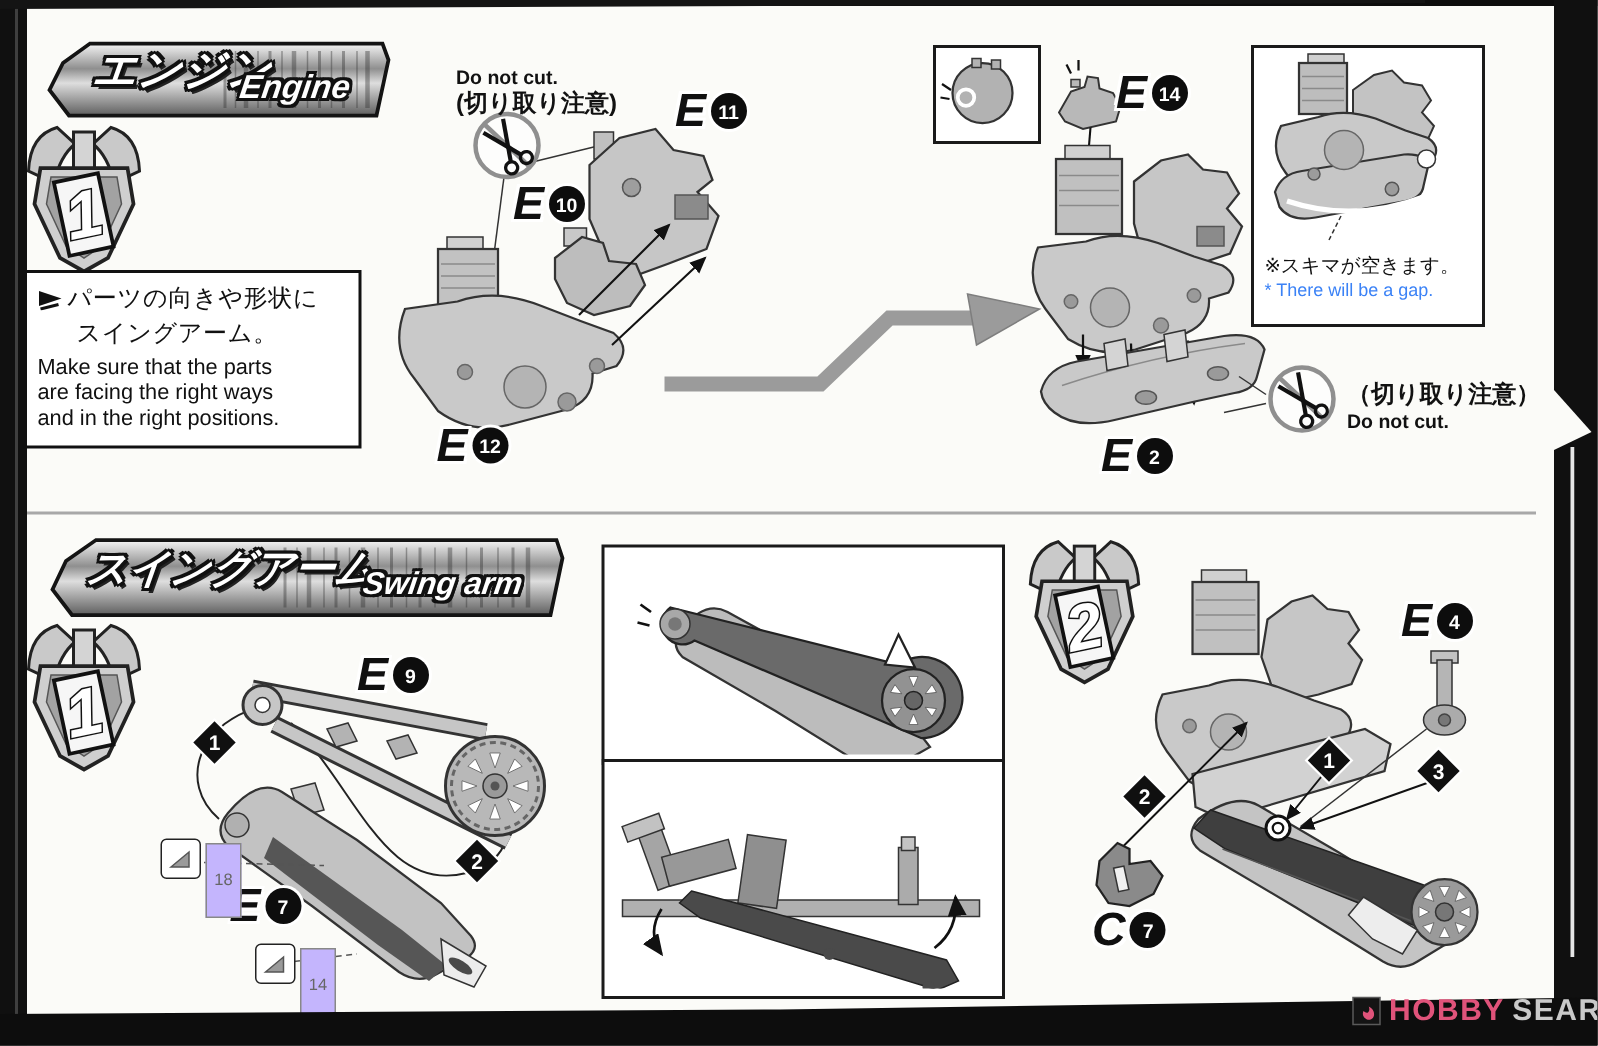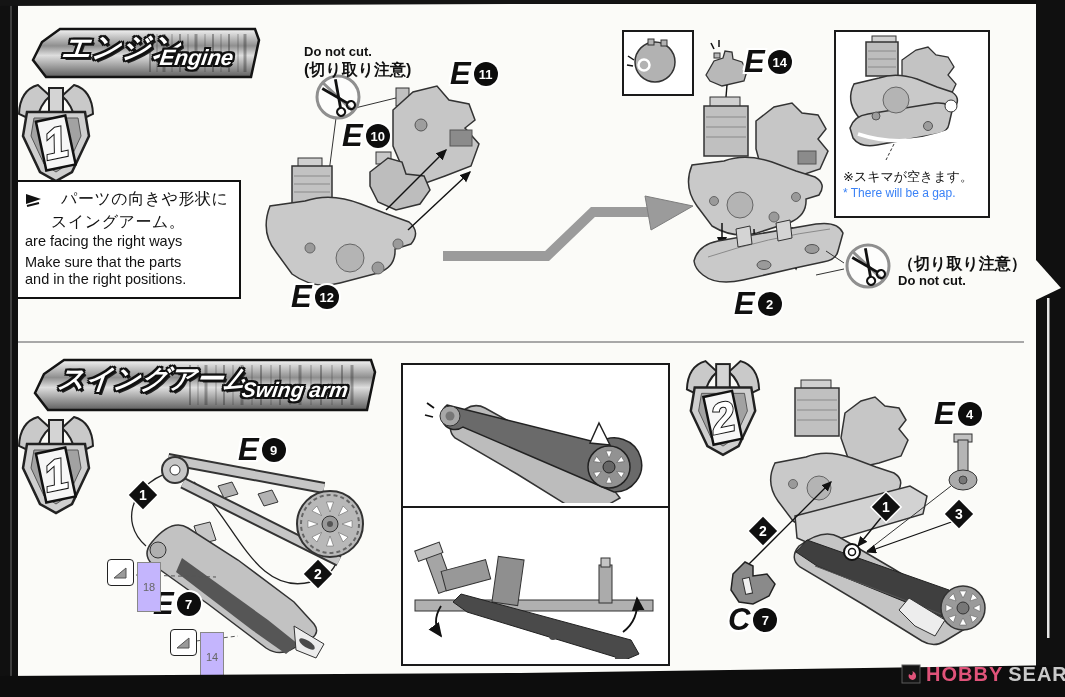--- a/index.html
+++ b/index.html
@@ -14,21 +14,21 @@
     transform:skewX(-6deg);line-height:1;
     text-shadow:-2px -2px 0 #111,2px -2px 0 #111,-2px 2px 0 #111,2px 2px 0 #111,-2px 0 0 #111,2px 0 0 #111,0 -2px 0 #111,0 2px 0 #111,3px 3px 0 #222;}
   .banner .ben{position:absolute;font-weight:bold;font-style:italic;color:#fff;white-space:nowrap;
     transform:skewX(-8deg);line-height:1;
     text-shadow:-2px -2px 0 #111,2px -2px 0 #111,-2px 2px 0 #111,2px 2px 0 #111,-2px 0 0 #111,2px 0 0 #111,0 -2px 0 #111,0 2px 0 #111,2px 2px 0 #222;}
 
   .badge{position:absolute;z-index:10;}
 
   .notebox{position:absolute;left:15px;top:180px;width:206px;border:2.5px solid #111;background:#fff;
     padding:7px 8px 9px;z-index:20;color:#111;}
-  .notebox .jprow{display:flex;align-items:center;gap:18px;font-size:16px;letter-spacing:.5px;}
+  .notebox .jprow{display:flex;align-items:center;gap:2px;font-size:16px;letter-spacing:.5px;}
   .notebox .jp2{font-size:16px;letter-spacing:.5px;padding-left:26px;margin-top:2px;}
   .notebox .en{font-size:14.5px;line-height:1.18;margin-top:4px;}
 
   .insetbox{position:absolute;background:#fff;border:2.5px solid #1a1a1a;z-index:5;}
   .gapjp{font-size:13px;color:#111;white-space:nowrap;}
   .gapen{font-size:12px;color:#3b82f6;white-space:nowrap;}
 
   .plabel{position:absolute;display:flex;align-items:flex-start;gap:3px;z-index:30;}
   .plabel .pl{font-size:31px;font-weight:bold;font-style:italic;color:#101010;line-height:1;
     text-shadow:-2px -2px 0 #fff,2px -2px 0 #fff,-2px 2px 0 #fff,2px 2px 0 #fff,0 0 3px #fff;}
@@ -109,22 +109,22 @@
 
   <div class="notebox">
     <div class="jprow">
       <svg width="18" height="14" viewBox="0 0 18 14">
         <polygon points="1,1 16,6 1,11" fill="#111"></polygon>
           <line x1="2" y1="13" x2="14" y2="10" stroke="#111" stroke-width="2"></line>
       </svg>
       <span>パーツの向きや形状に</span>
     </div>
     <div class="jp2">スイングアーム。</div>
+    <div class="en">Make sure that the parts</div>
     <div class="en" style="margin-top:0">are facing the right ways</div>
-    <div class="en">Make sure that the parts</div>
     <div class="en" style="margin-top:0">and in the right positions.</div>
   </div>
 
   <div class="insetbox" style="left:622px;top:30px;width:68px;height:62px">
     <svg width="63" height="57">
       <circle cx="31" cy="30" r="20" fill="#b2b2b2" stroke="#333" stroke-width="1.5"></circle>
       <rect x="24" y="7" width="6" height="6" fill="#b2b2b2" stroke="#333"></rect>
       <rect x="37" y="8" width="6" height="6" fill="#b2b2b2" stroke="#333"></rect>
       <circle cx="20" cy="33" r="5.5" fill="none" stroke="#fff" stroke-width="2.5"></circle>
       <line x1="4" y1="24" x2="10" y2="28" stroke="#111" stroke-width="1.5"></line>

